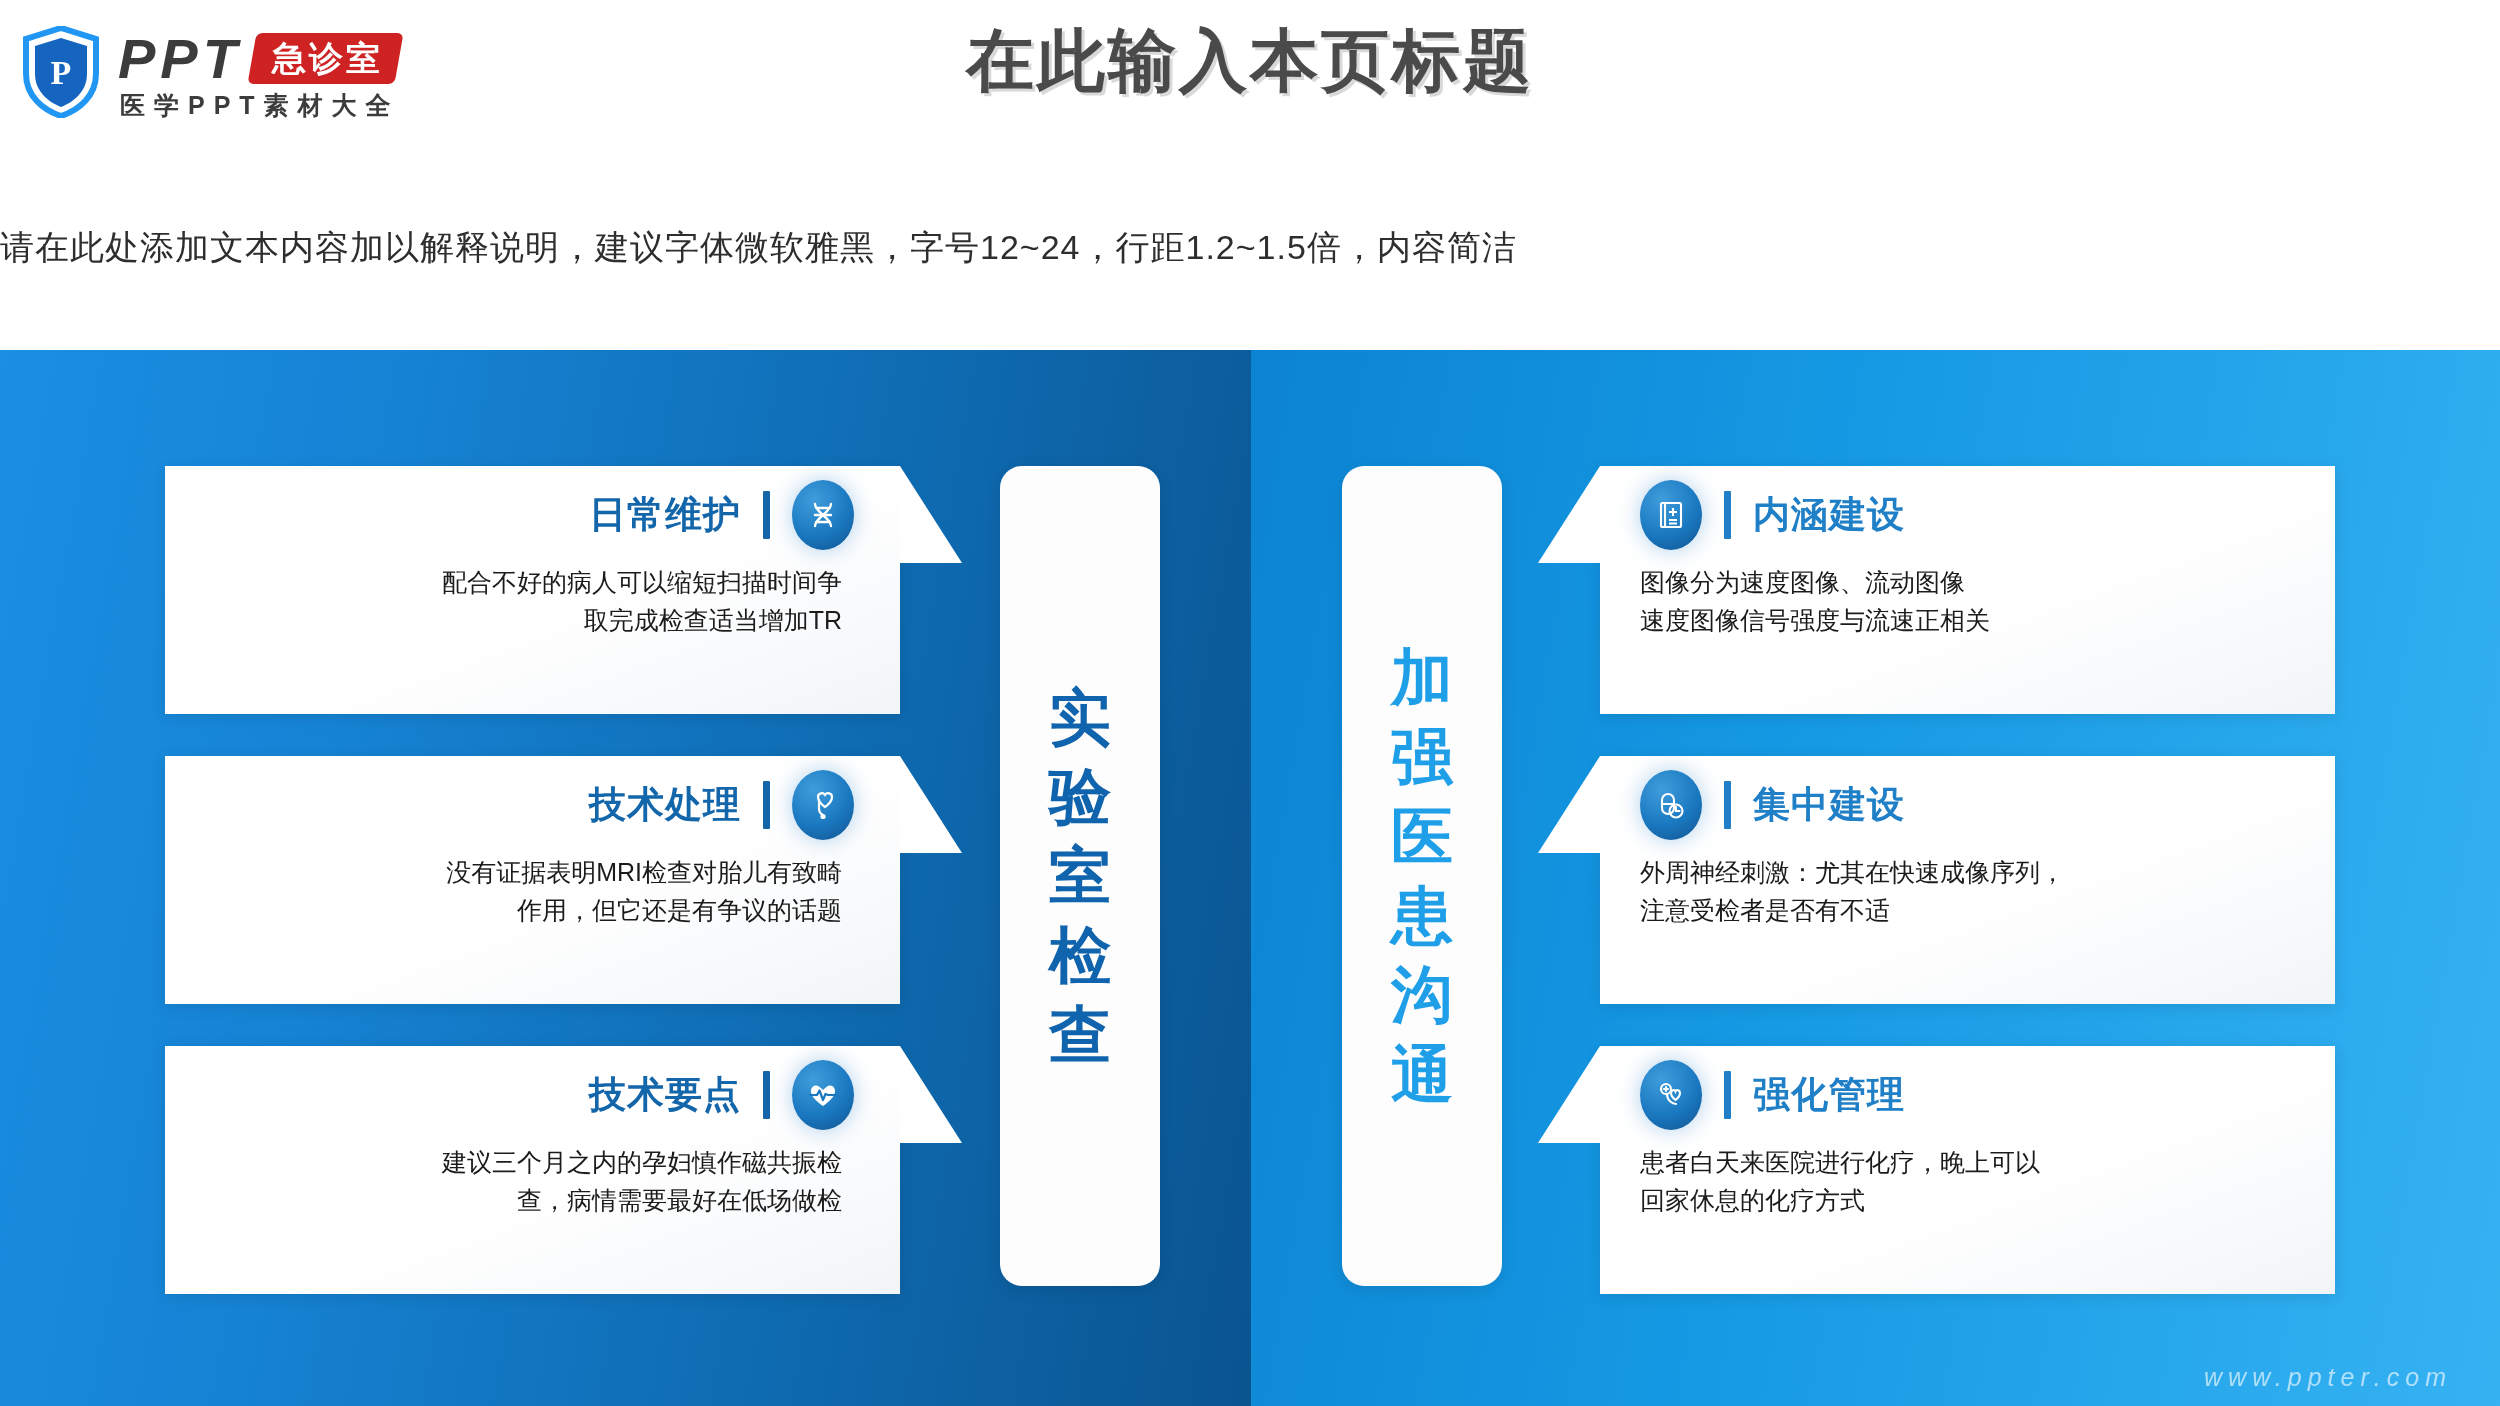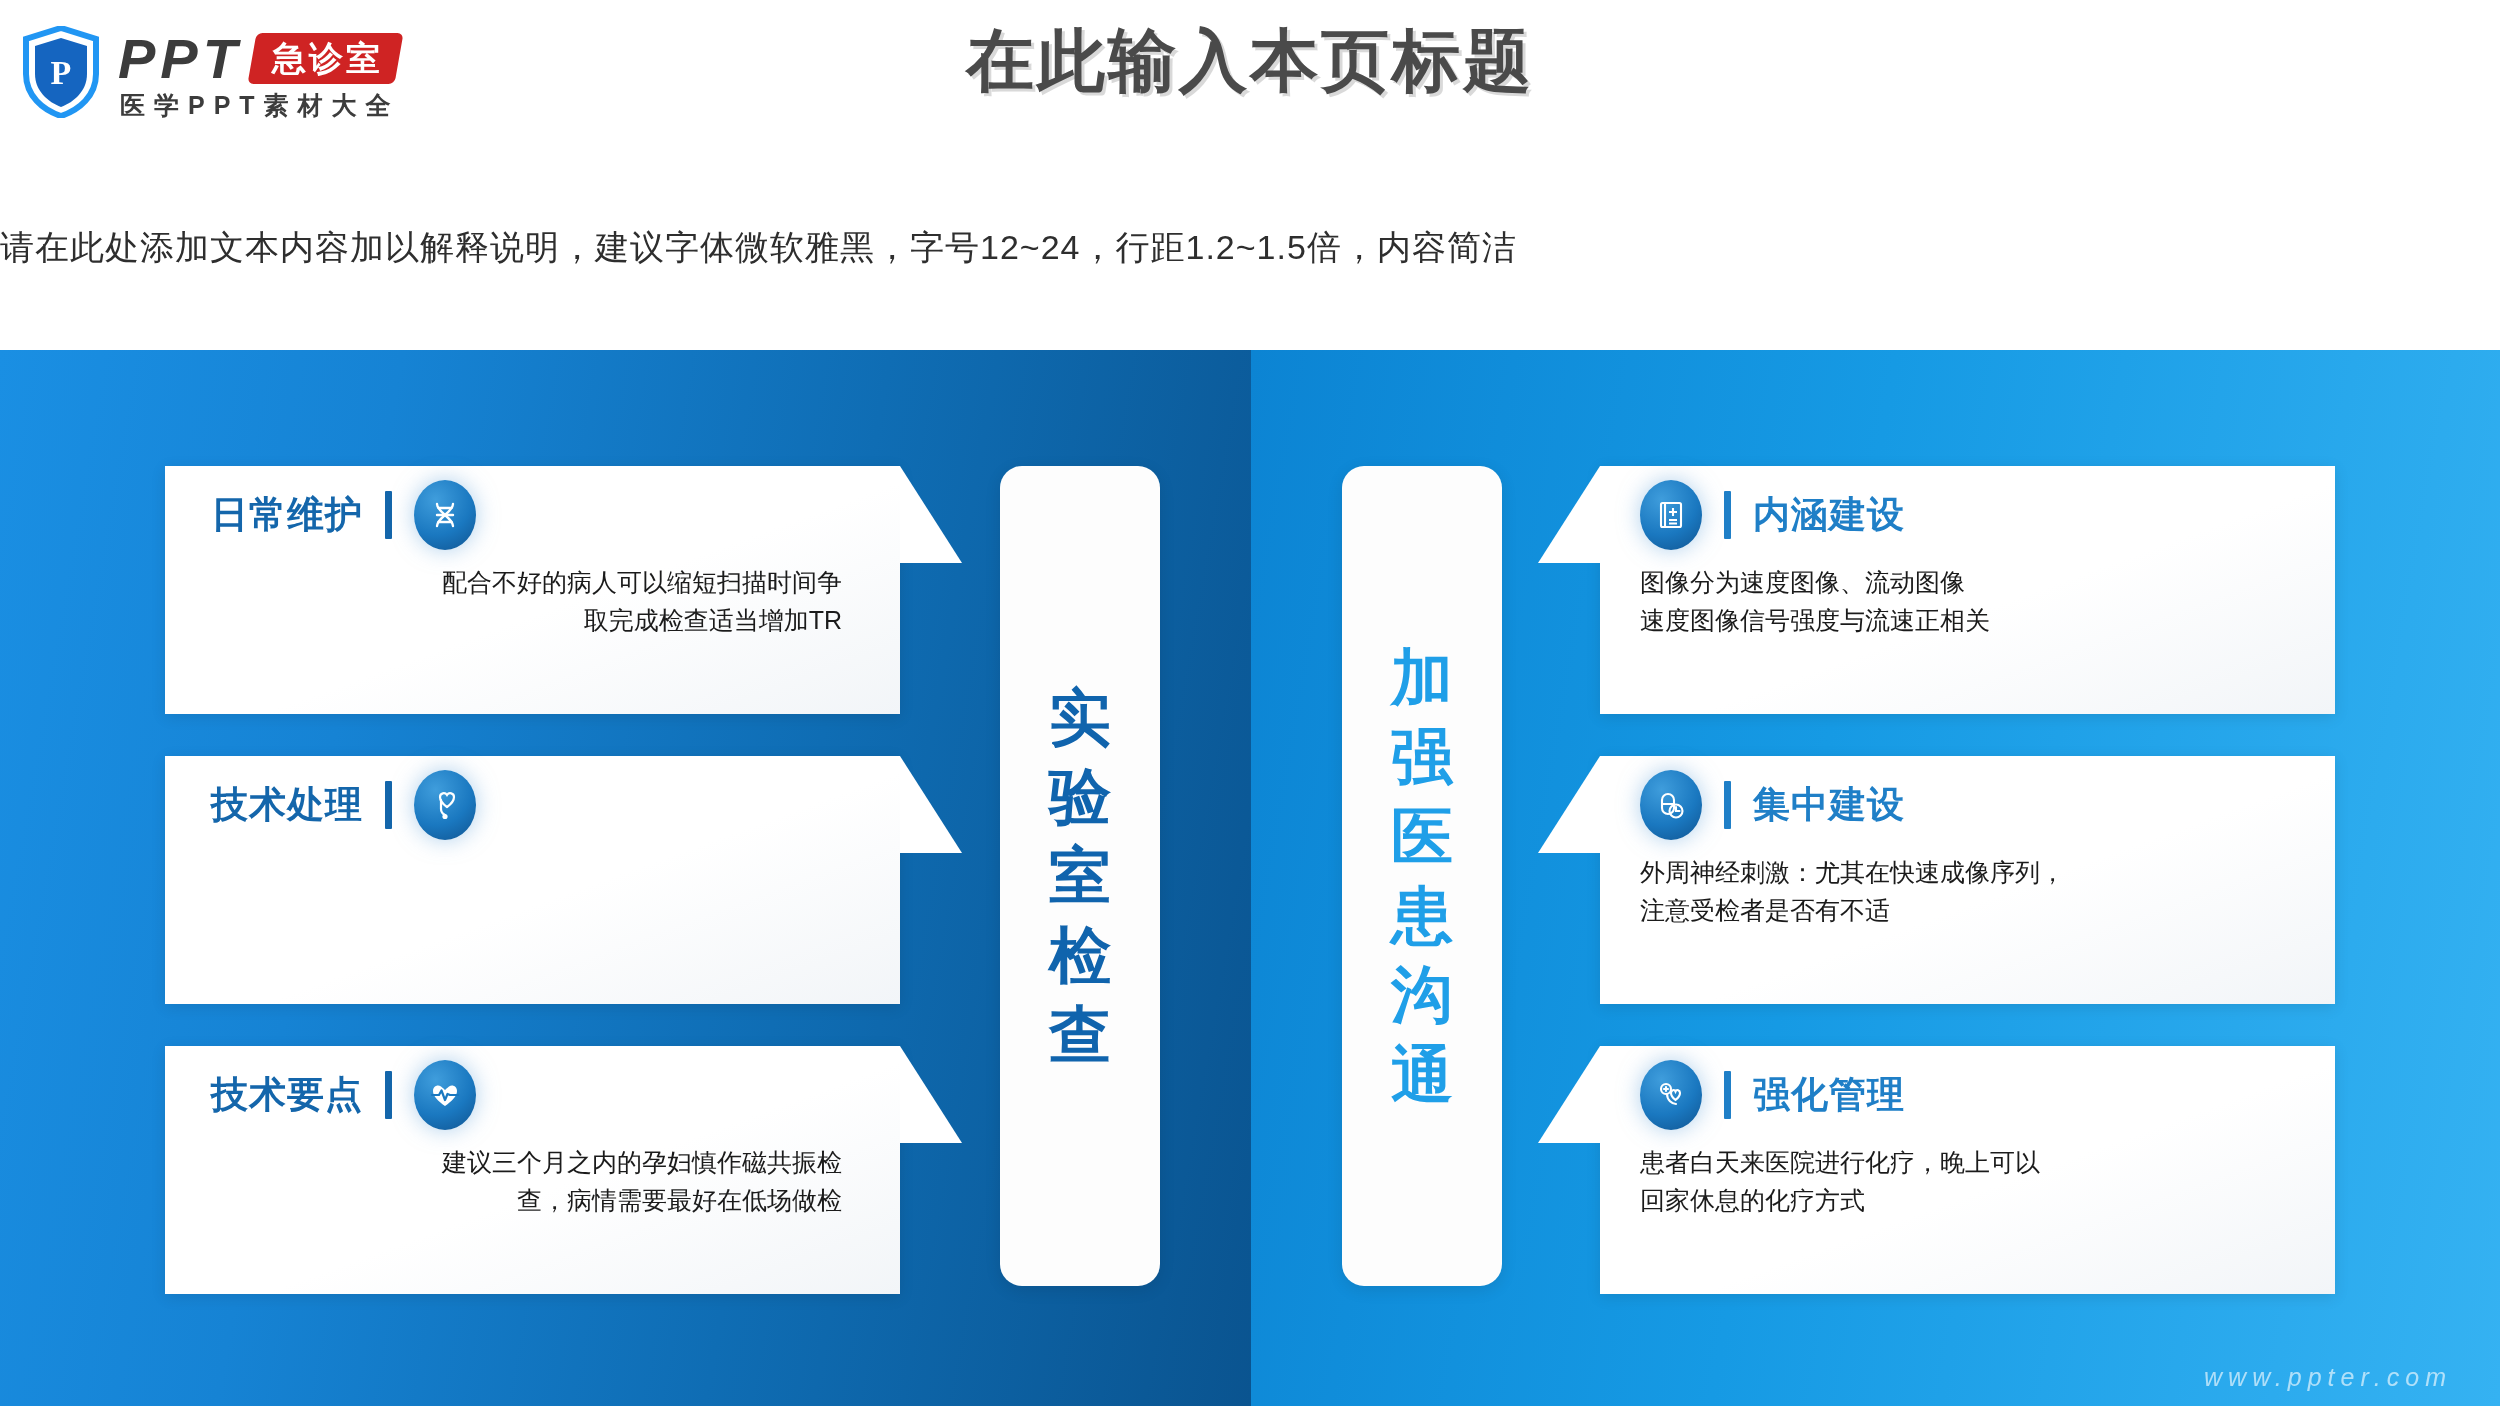--- a/index.html
+++ b/index.html
@@ -103,21 +103,21 @@
 
   
   .notch { position:absolute; width:62px; height:130px; }
   .notch-left  { left:735px; top:0; }
   .notch-right { left:-62px; top:0; }
 
   .card-head {
     display:flex; align-items:center; gap:0;
     height:98px; padding:0 46px;
   }
-  .card-left .card-head  { }
+  .card-left .card-head  { justify-content:flex-end; }
   .card-right .card-head { justify-content:flex-start; padding-left:40px; }
 
   .card-title {
     font-size:37px; font-weight:bold; color:#1f7fc7; letter-spacing:1px;
     white-space:nowrap;
   }
   .card-left .card-title { color:#1466ab; }
   .divider {
     width:7px; height:48px; background:#1f7fc7;
     margin:0 22px; border-radius:1px; flex:none;
@@ -229,20 +229,22 @@
       <span class="icon-bubble">
         <svg width="34" height="34" viewBox="0 0 34 34">
           <g stroke="#ffffff" stroke-width="2.2" fill="none" stroke-linecap="round">
             <path d="M26 9 C26 5 21 4 19 7 C17 4 12 5 12 9 C12 14 19 19 19 19 C19 19 26 14 26 9 Z"></path>
             <path d="M13 12 V21 C13 25 17 27 17 27"></path>
             <circle cx="17" cy="28.5" r="2.6" fill="#ffffff" stroke="none"></circle>
           </g>
         </svg>
       </span>
     </div>
+    <div class="card-body">没有证据表明MRI检查对胎儿有致畸
+作用，但它还是有争议的话题</div>
   </div>
 
   <div class="card card-left row-3">
     <div class="notch notch-left">
       <svg width="62" height="130" viewBox="0 0 62 130">
           <polygon points="0,0 62,97 0,97" fill="#ffffff"></polygon>
         </svg>
     </div>
     <div class="card-head">
       <span class="card-title">技术要点</span>

